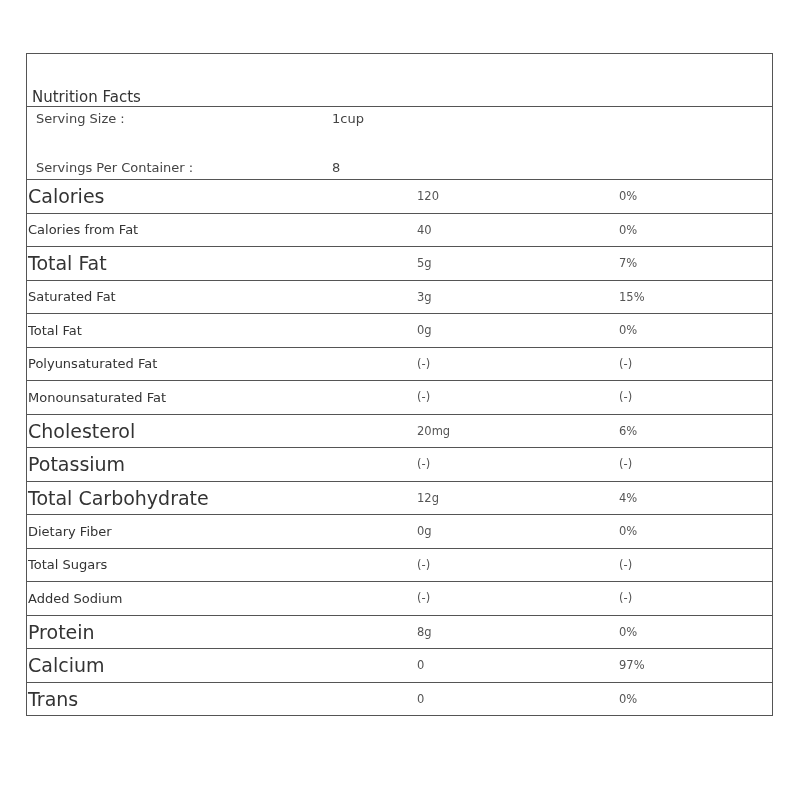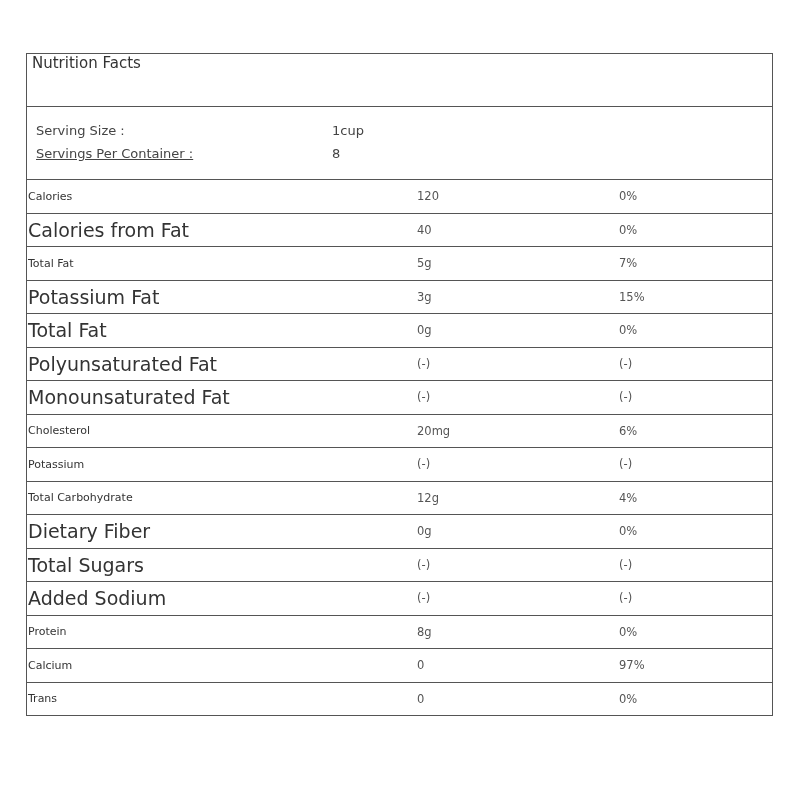--- a/index.html
+++ b/index.html
@@ -3,38 +3,38 @@
   <meta charset="utf-8">
   <style>
     html, body { margin: 0; padding: 0; background: #ffffff; }
     body { width: 800px; height: 800px; position: relative; font-family: "DejaVu Sans", sans-serif; color: #333333; }
     .box {
       position: absolute; left: 26px; top: 53px; width: 745px;
       border: 1px solid #555555; box-sizing: content-box;
     }
     .title-row {
       height: 52px; border-bottom: 1px solid #555555;
-      display: flex; align-items: flex-start; padding-left: 5px;
+      display: flex; align-items: flex-end; padding-left: 5px;
       font-size: 15px; color: #333;
     }
     .serving {
       height: 72px; border-bottom: 1px solid #555555; position: relative;
     }
     .serving .line { position: absolute; left: 9px; font-size: 13px; color: #444; }
     .serving .line .val { position: absolute; left: 296px; white-space: nowrap; }
-    .serving .l1 { top: 16px; }
-    .serving .l2 { top: 39px; text-decoration: underline; }
+    .serving .l1 { top: 4px; }
+    .serving .l2 { top: 53px; }
     .row {
       height: 32.5px; border-bottom: 1px solid #555555; position: relative;
       display: flex; align-items: center;
     }
     .row:last-child { border-bottom: none; }
     .row .label { position: absolute; left: 1px; white-space: nowrap; color: #333; }
-    .row.main .label { font-size: 11px; }
-    .row.sub .label { font-size: 19px; }
+    .row.main .label { font-size: 19px; }
+    .row.sub .label { font-size: 13px; }
     .row .amount, .row .dv {
       position: absolute; width: 120px; font-size: 11.5px; color: #555;
     }
     .row .amount { left: 390px; }
     .row .dv { left: 592px; }
   </style>
 </head>
 <body>
 
 <div class="box">
@@ -61,21 +61,21 @@
         <span class="label">Calories from Fat</span>
         <span class="amount">40</span>
         <span class="dv">0%</span>
       </div>
       <div class="row main">
         <span class="label">Total Fat</span>
         <span class="amount">5g</span>
         <span class="dv">7%</span>
       </div>
       <div class="row sub">
-        <span class="label">Potassium Fat</span>
+        <span class="label">Saturated Fat</span>
         <span class="amount">3g</span>
         <span class="dv">15%</span>
       </div>
       <div class="row sub">
         <span class="label">Total Fat</span>
         <span class="amount">0g</span>
         <span class="dv">0%</span>
       </div>
       <div class="row sub">
         <span class="label">Polyunsaturated Fat</span>

